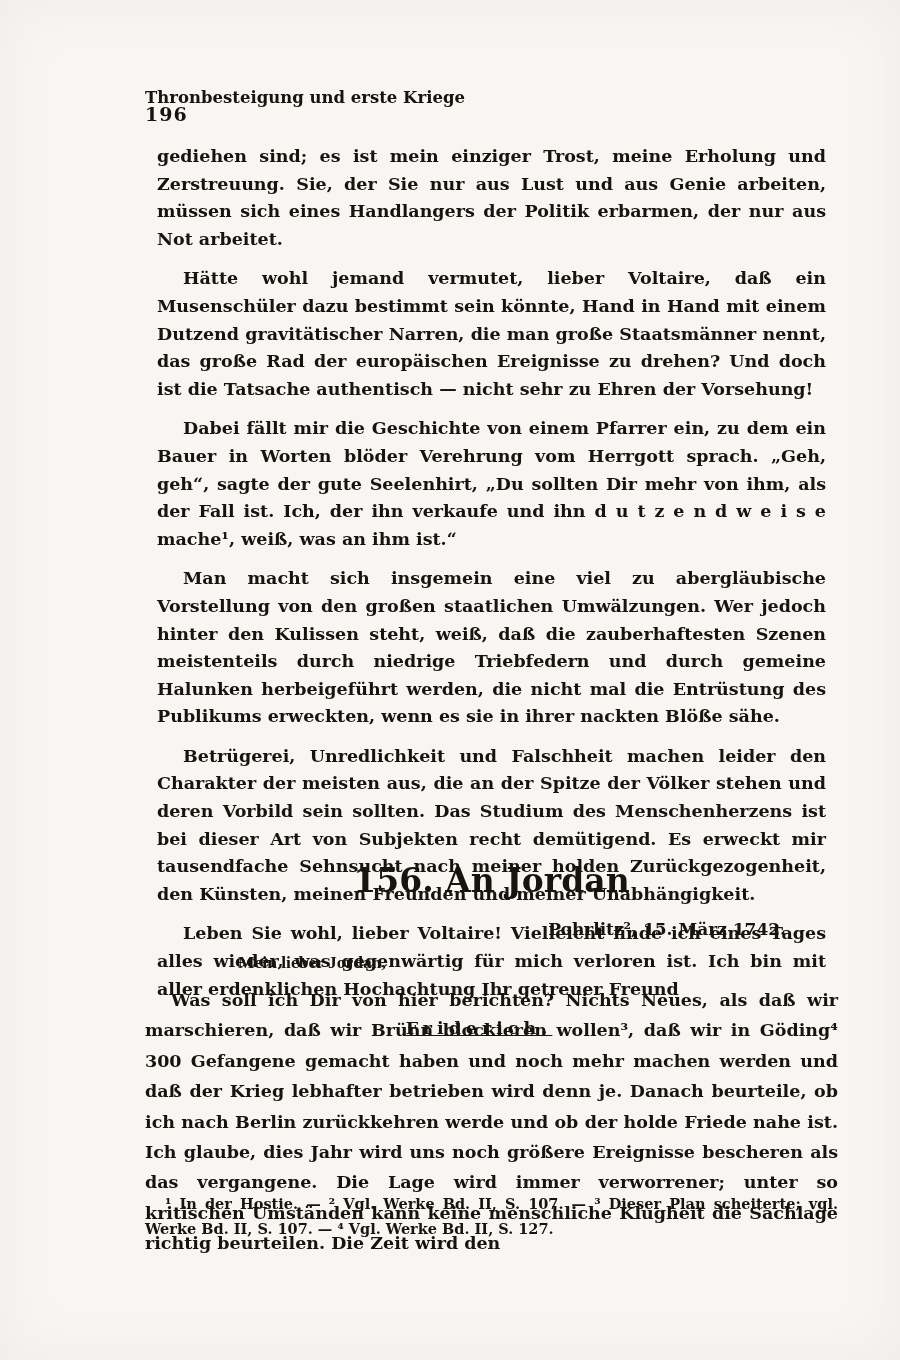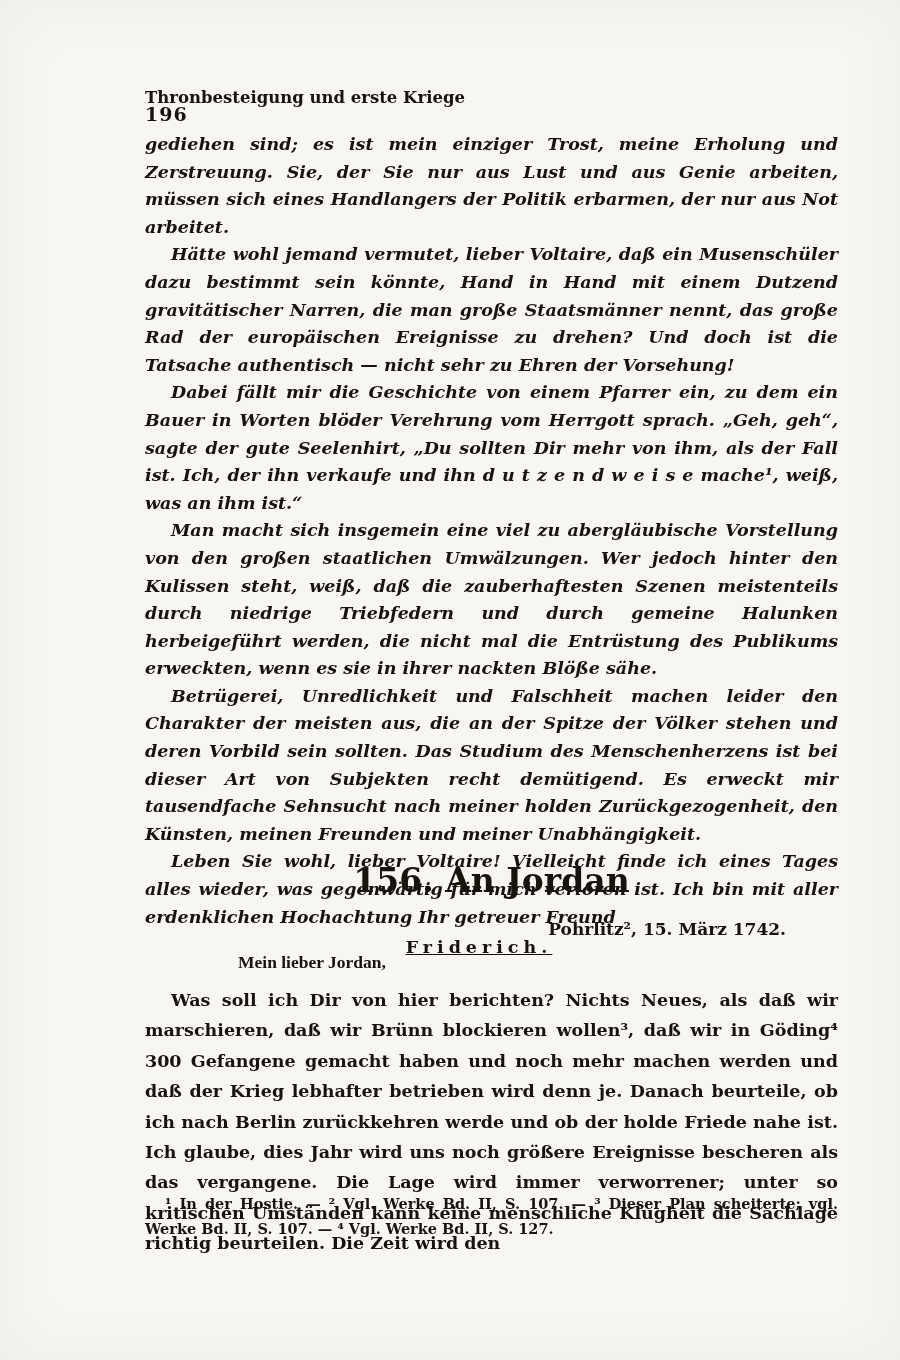--- a/index.html
+++ b/index.html
@@ -46,21 +46,21 @@
   .voltaire-block {
     position: absolute;
     top: 131px;
     left: 145px;
     width: 693px;
     font-size: 17.5px;
     line-height: 27.6px;
     text-align: justify;
     hyphens: none;
   }
-  .para { margin: 0; text-indent: 26px; font-style: italic; }
+  .para { margin: 12px; text-indent: 26px; }
   .para.first { text-indent: 0; }
   .signature {
     margin: 3px 0 0 0;
     text-align: center;
     padding-right: 25px;
     letter-spacing: 5px;
     text-indent: 0;
     text-decoration: underline;
   }
   

